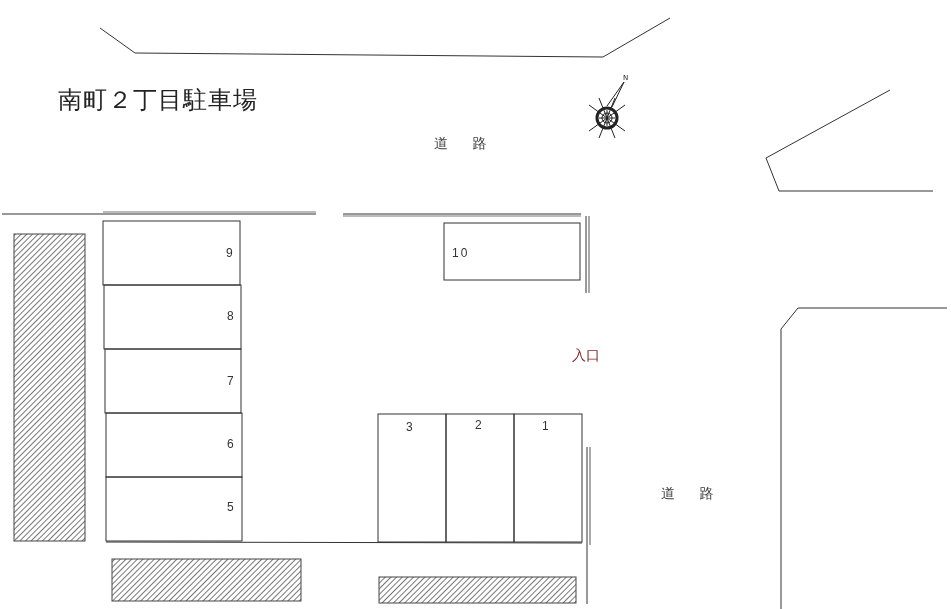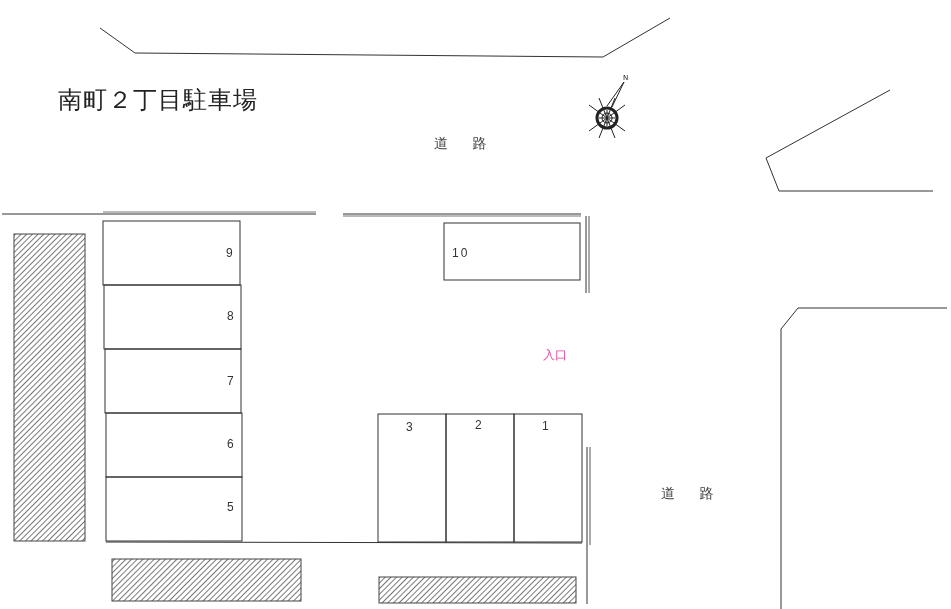--- a/index.html
+++ b/index.html
@@ -2,21 +2,21 @@
 <html><head>
 <meta charset="utf-8">
 <style>
   html, body { margin: 0; padding: 0; background: #ffffff; }
   body { width: 951px; height: 609px; position: relative; overflow: hidden;
          font-family: "DejaVu Sans", sans-serif; color: #222; }
   svg.map { position: absolute; left: 0; top: 0; }
   .title { position: absolute; left: 58px; top: 84px; font-size: 24px; letter-spacing: 1px; color: #222; }
   .label { position: absolute; font-size: 14px; color: #404040; letter-spacing: 10px; }
   .num { position: absolute; font-size: 12px; color: #333; font-family: "Liberation Sans", sans-serif; }
-  .entrance { position: absolute; left: 543px; top: 347px; font-size: 12px; color: #ec4899; }
+  .entrance { position: absolute; left: 572px; top: 347px; font-size: 14px; color: #7f1d1d; }
 </style>
 </head>
 <body>
 
 <svg class="map" width="951" height="609" viewBox="0 0 951 609">
   <defs>
     <pattern id="hatch" width="4" height="4" patternUnits="userSpaceOnUse" patternTransform="rotate(45)">
       <line x1="0" y1="0" x2="0" y2="4" stroke="#555" stroke-width="1.6"></line>
     </pattern>
   </defs>

